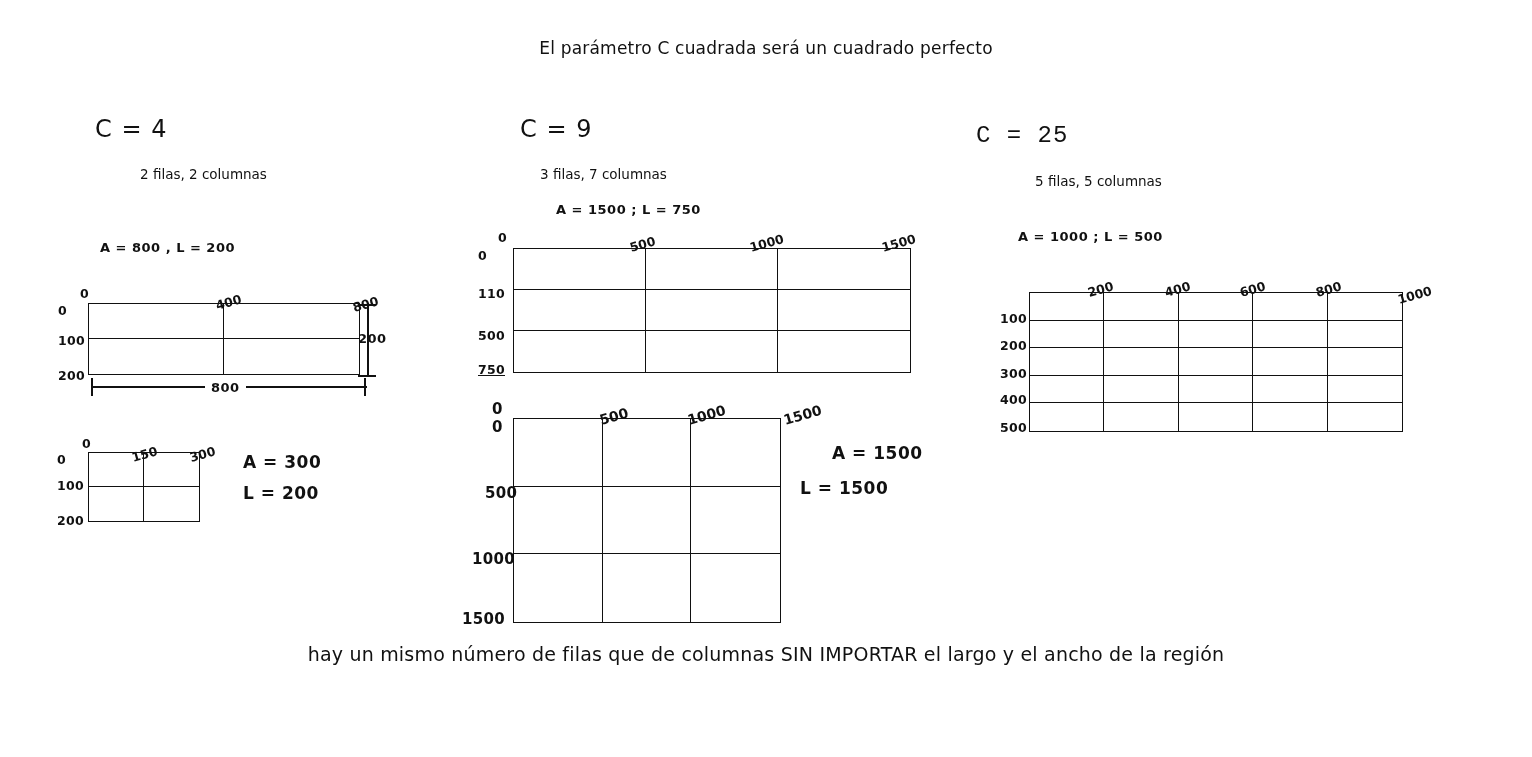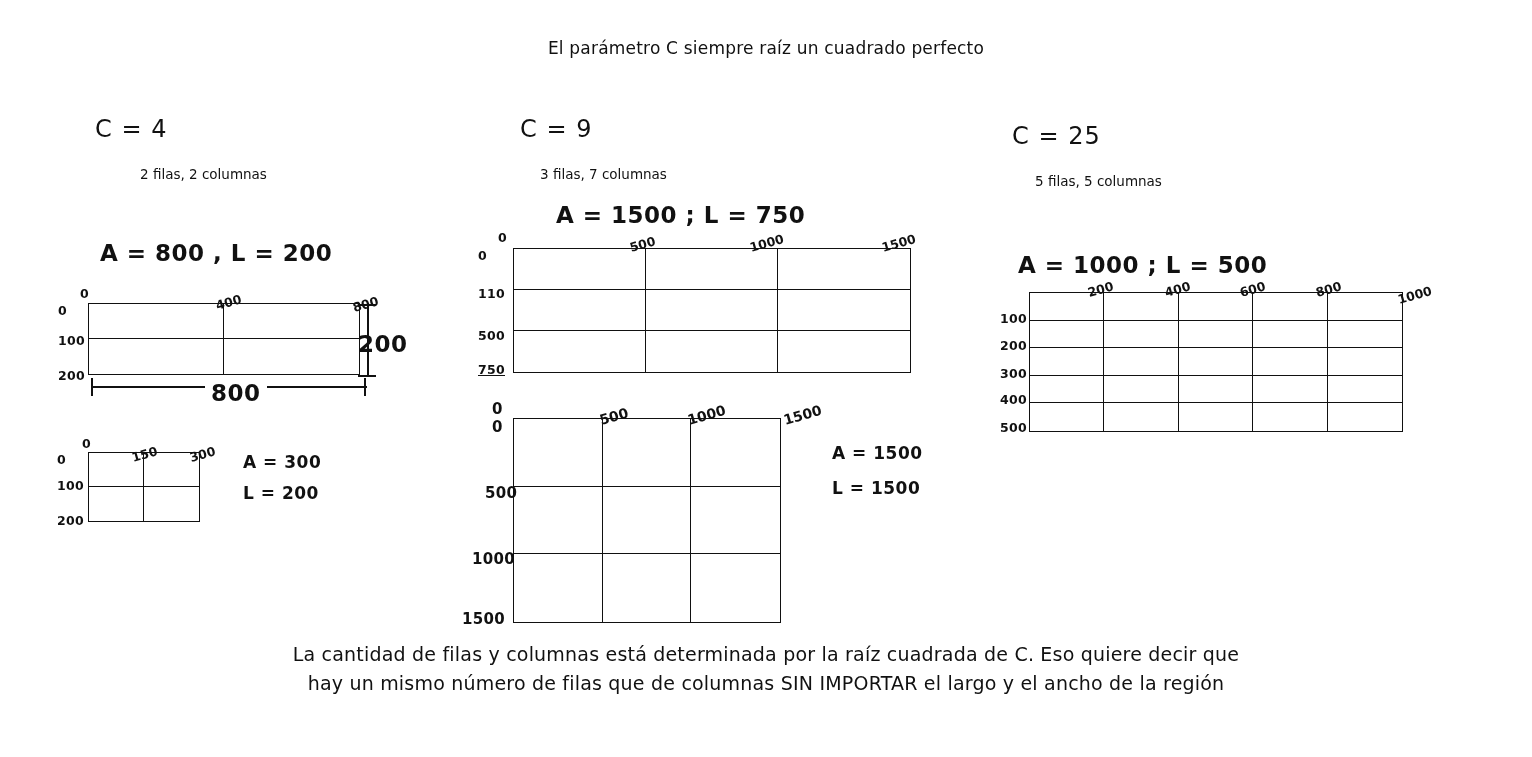--- a/index.html
+++ b/index.html
@@ -25,21 +25,21 @@
     letter-spacing: 0.2px;
   }
   .case-label {
     font-size: 24px;
     letter-spacing: 1px;
   }
   .case-sub {
     font-size: 13.5px;
   }
   .dim-label {
-    font-size: 23px;
+    font-size: 13px;
     letter-spacing: 0.5px;
     font-weight: 600;
   }
   .tick {
     font-size: 12.5px;
     font-weight: 700;
     letter-spacing: 0.3px;
   }
   .tick-rot {
     font-size: 12.5px;
@@ -82,21 +82,21 @@
     border-top: 2.6px solid #111;
   }
   .cap {
     position: absolute;
     background: #111;
   }
 </style>
 </head>
 <body>
 
-<div class="abs title">El parámetro C siempre raíz un cuadrado perfecto</div>
+<div class="abs title">El parámetro C cuadrada será un cuadrado perfecto</div>
 
 <div class="abs case-label" style="left:95px; top:115px;">C = 4</div>
 <div class="abs case-sub" style="left:140px; top:166px;text-align:right;">2 filas, 2 columnas</div>
 
 <div class="abs dim-label" style="left:100px; top:240px;">A = 800 ,  L = 200</div>
 
 <div class="abs grid" style="left:88px; top:303px; width:272px; height:72px; grid-template-columns:1fr 1fr; grid-template-rows:1fr 1fr;">
   <div class="cell"></div>
   <div class="cell last-col"></div>
   <div class="cell last-row"></div>
@@ -174,26 +174,26 @@
 </div>
 <div class="abs tick" style="left:492px; top:400px; font-size:15px;">0</div>
 <div class="abs tick-rot" style="left:602px; top:412px; font-size:14px;">500</div>
 <div class="abs tick-rot" style="left:690px; top:412px; font-size:14px;">1000</div>
 <div class="abs tick-rot" style="left:786px; top:412px; font-size:14px;">1500</div>
 <div class="abs tick" style="left:492px; top:418px; font-size:15px;">0</div>
 <div class="abs tick" style="left:485px; top:484px; font-size:15px;">500</div>
 <div class="abs tick" style="left:472px; top:550px; font-size:15px;">1000</div>
 <div class="abs tick" style="left:462px; top:610px; font-size:15px;">1500</div>
 <div class="abs side-note" style="left:832px; top:443px;">A = 1500</div>
-<div class="abs side-note" style="left:832px; top:478px;">L = 1500</div>
-
-<div class="abs case-label" style="left:1012px; top:122px;">C = 25</div>
+<div class="abs side-note" style="left:800px; top:478px;">L = 1500</div>
+
+<div class="abs case-label" style="left:976px; top:122px;font-family:Liberation Mono, monospace;">C = 25</div>
 <div class="abs case-sub" style="left:1035px; top:173px;">5 filas, 5 columnas</div>
 
-<div class="abs dim-label" style="left:1018px; top:229px;margin-top:23px;">A = 1000 ;  L = 500</div>
+<div class="abs dim-label" style="left:1018px; top:229px;">A = 1000 ;  L = 500</div>
 
 <div class="abs grid" style="left:1029px; top:292px; width:374px; height:140px; grid-template-columns:repeat(5,1fr); grid-template-rows:repeat(5,1fr);">
   <div class="cell"></div>
   <div class="cell"></div>
   <div class="cell"></div>
   <div class="cell"></div>
   <div class="cell last-col"></div>
   <div class="cell"></div>
   <div class="cell"></div>
   <div class="cell"></div>
@@ -220,15 +220,14 @@
 <div class="abs tick-rot" style="left:1242px; top:285px;">600</div>
 <div class="abs tick-rot" style="left:1318px; top:285px;">800</div>
 <div class="abs tick-rot" style="left:1400px; top:292px;">1000</div>
 <div class="abs tick" style="left:1000px; top:311px;">100</div>
 <div class="abs tick" style="left:1000px; top:338px;">200</div>
 <div class="abs tick" style="left:1000px; top:366px;">300</div>
 <div class="abs tick" style="left:1000px; top:392px;">400</div>
 <div class="abs tick" style="left:1000px; top:420px;">500</div>
 
 <div class="abs footer">
-  <div>La cantidad de filas y columnas está determinada por la raíz cuadrada de C. Eso quiere decir que</div>
   <div>hay un mismo número de filas que de columnas SIN IMPORTAR el largo y el ancho de la región</div>
 </div>
 
 </body></html>

